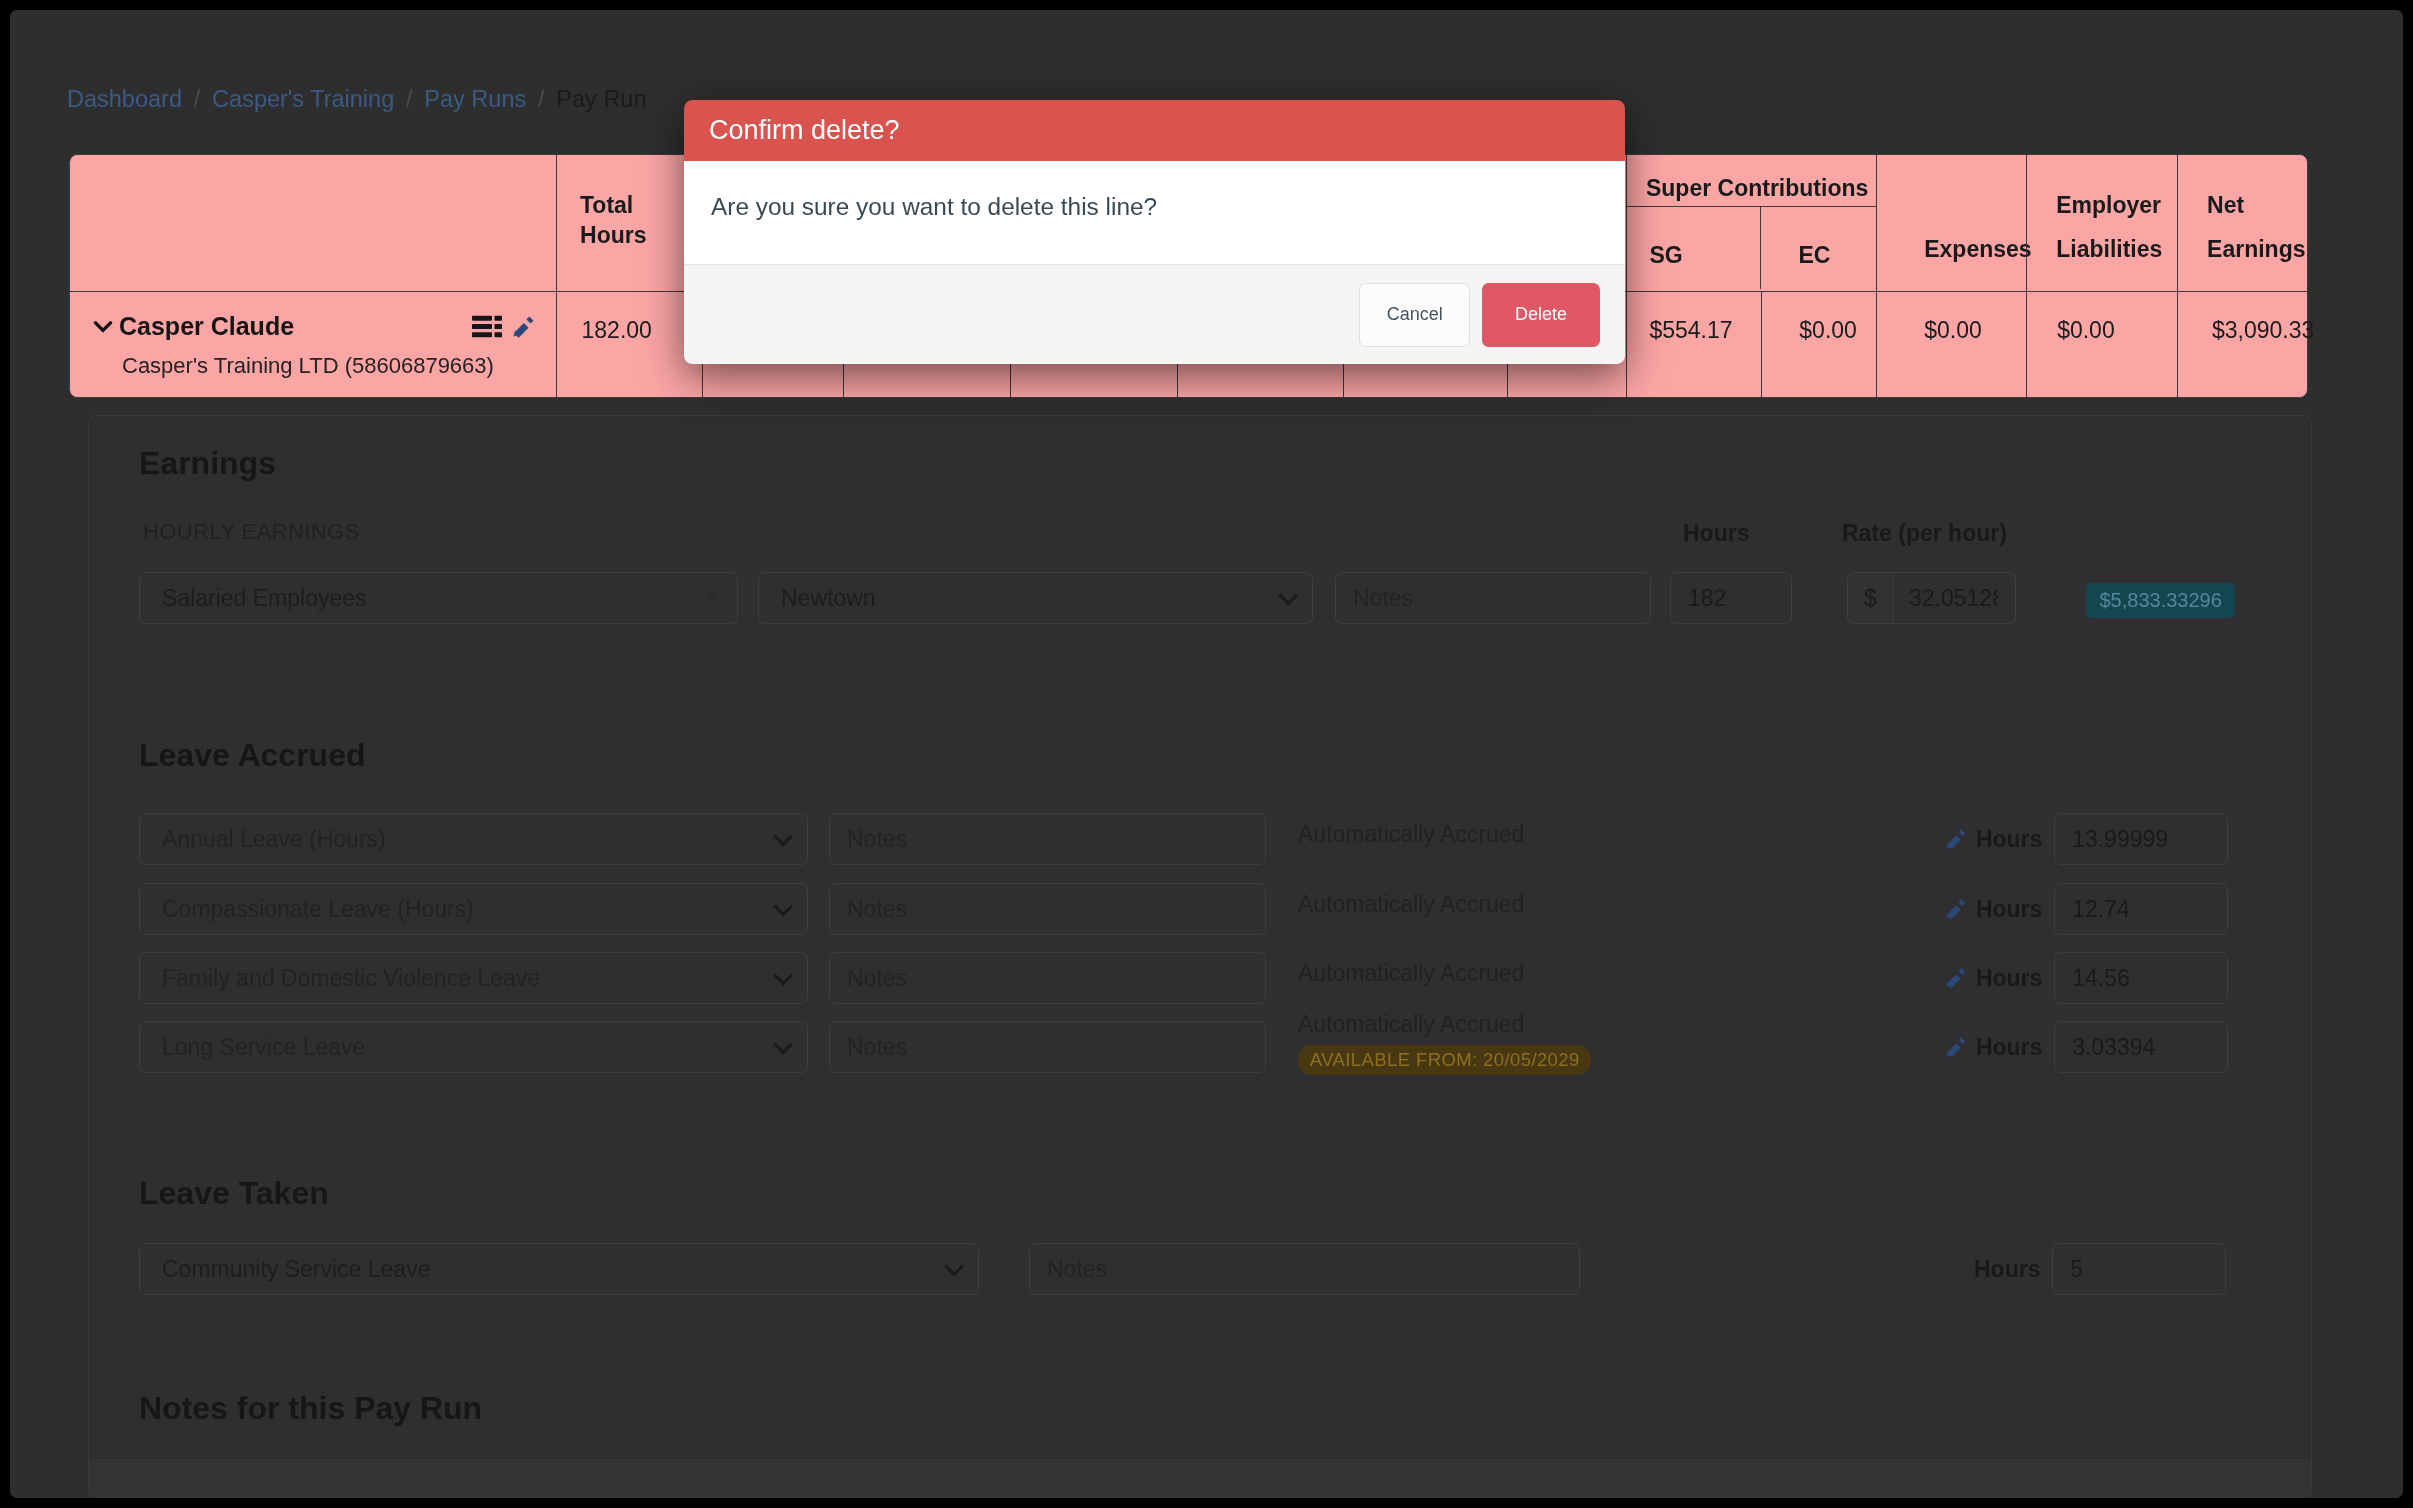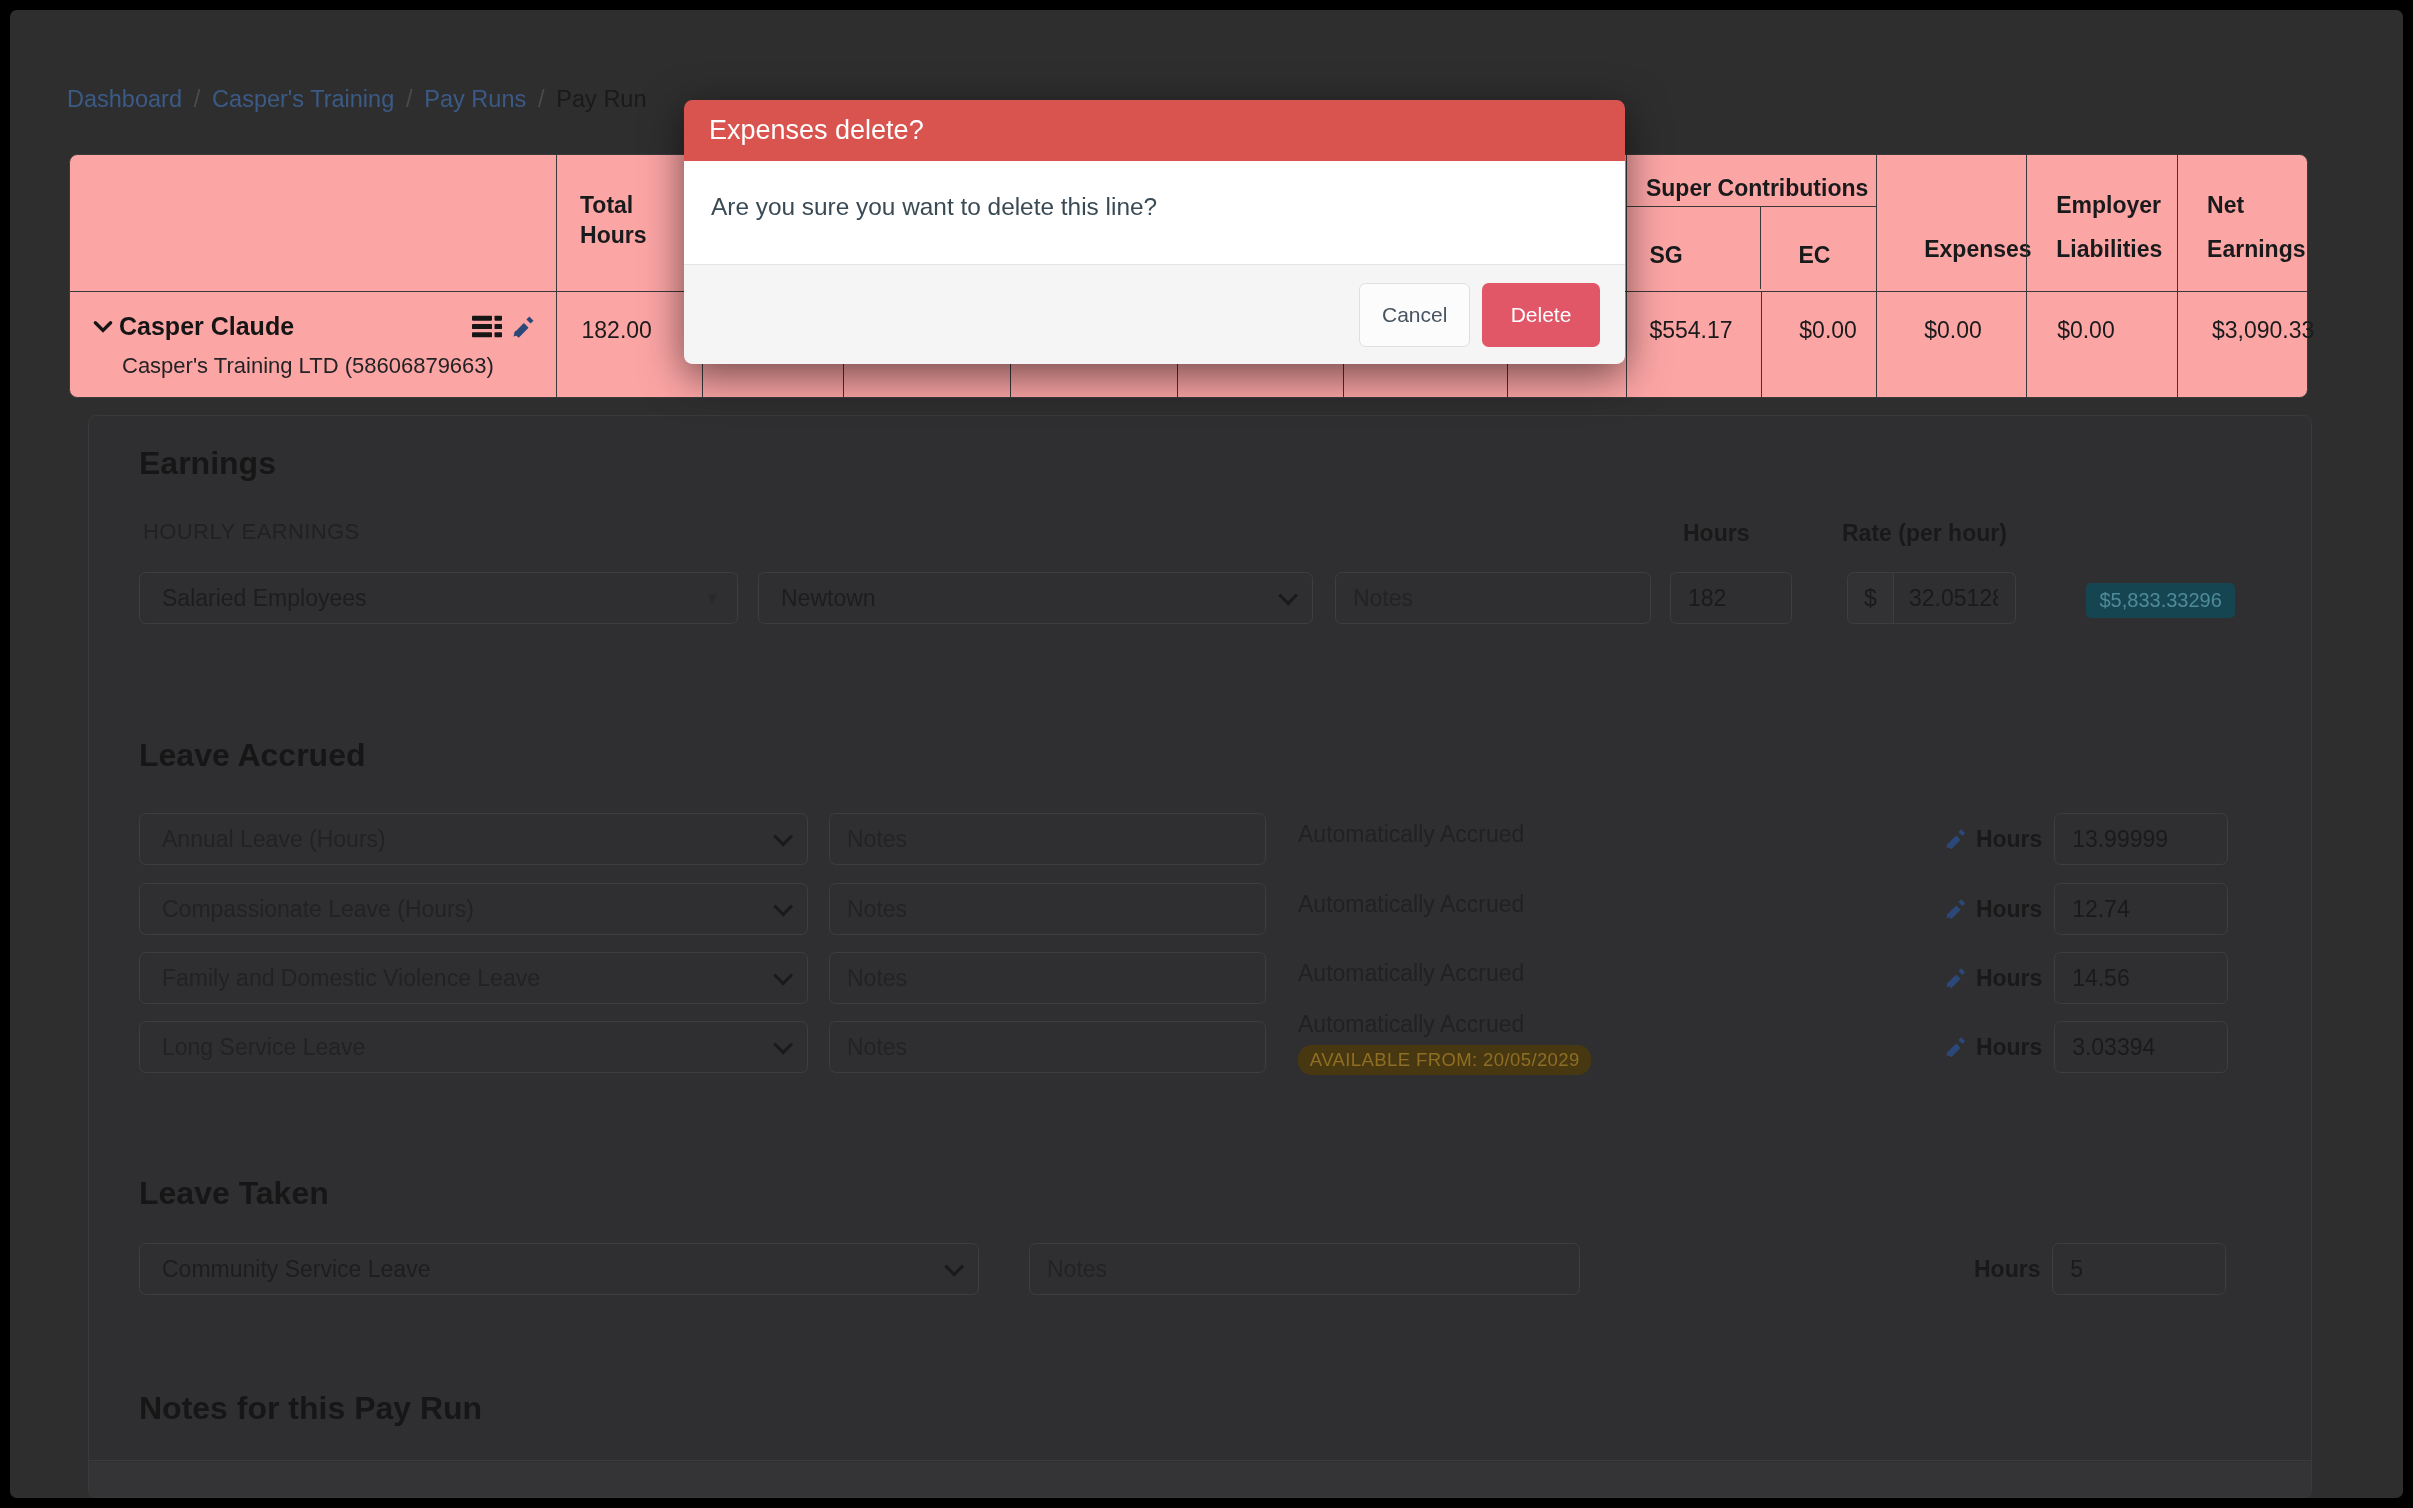--- a/index.html
+++ b/index.html
@@ -68,21 +68,21 @@
   .notes-band { position:absolute; left:0; width:100%; bottom:0; background:#343437; }
 
   
   .modal { position:absolute; left:674px; top:90px; width:941px; border-radius:8.4px;
            box-shadow:0 11.8px 42px rgba(0,0,0,0.55); z-index:10; }
   .modal-header { height:61px; background:#d9534f; border-radius:8.4px 8.4px 0 0; color:#fff;
                   font-size:27px; display:flex; align-items:center; padding-left:25px; }
   .modal-body { height:103px; background:#fff; font-size:24.4px; color:#3a4a55; padding:32px 0 0 27px; }
   .modal-footer { height:100px; background:#f5f5f6; border-top:1.7px solid #e4e4e6; border-radius:0 0 8.4px 8.4px;
                   display:flex; align-items:center; justify-content:flex-end; gap:11.8px; padding-right:25px; }
-  .btn { height:64px; border-radius:6.7px; font-size:21px; font-family:inherit; border:none; cursor:pointer; }
+  .btn { height:64px; border-radius:6.7px; font-size:18px; font-family:inherit; border:none; cursor:pointer; }
   .btn-cancel { width:111px; background:#fcfcfd; border:1.7px solid #dfdfe3; color:#475460; }
   .btn-delete { width:118px; background:#e15767; color:#ffffff; }
 
   svg { display:block; }
 </style>
 </head>
 <body>
 
 <div class="page">
 
@@ -283,21 +283,21 @@
       <span class="hours-lbl" style="margin-left:0;">Hours</span>
       <input class="inp" style="width: 174px;" value="5">
     </div>
 
     <div class="sec-heading" style="top:974px;">Notes for this Pay Run</div>
     <div class="notes-divider" style="top:1044px;"></div>
     <div class="notes-band" style="top:1046px; height:35px;"></div>
   </div>
 
   <div class="modal">
-    <div class="modal-header">Expenses delete?</div>
+    <div class="modal-header">Confirm delete?</div>
     <div class="modal-body">Are you sure you want to delete this line?</div>
     <div class="modal-footer">
       <button class="btn btn-cancel">Cancel</button>
       <button class="btn btn-delete">Delete</button>
     </div>
   </div>
 
 </div>
 
 

